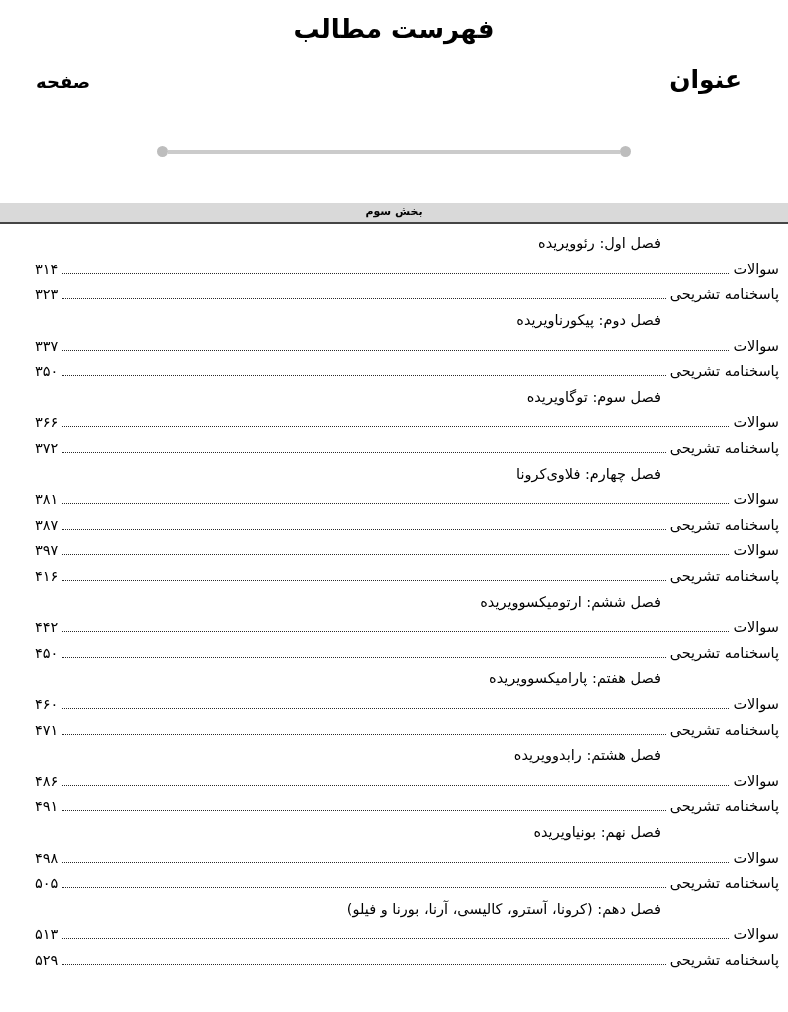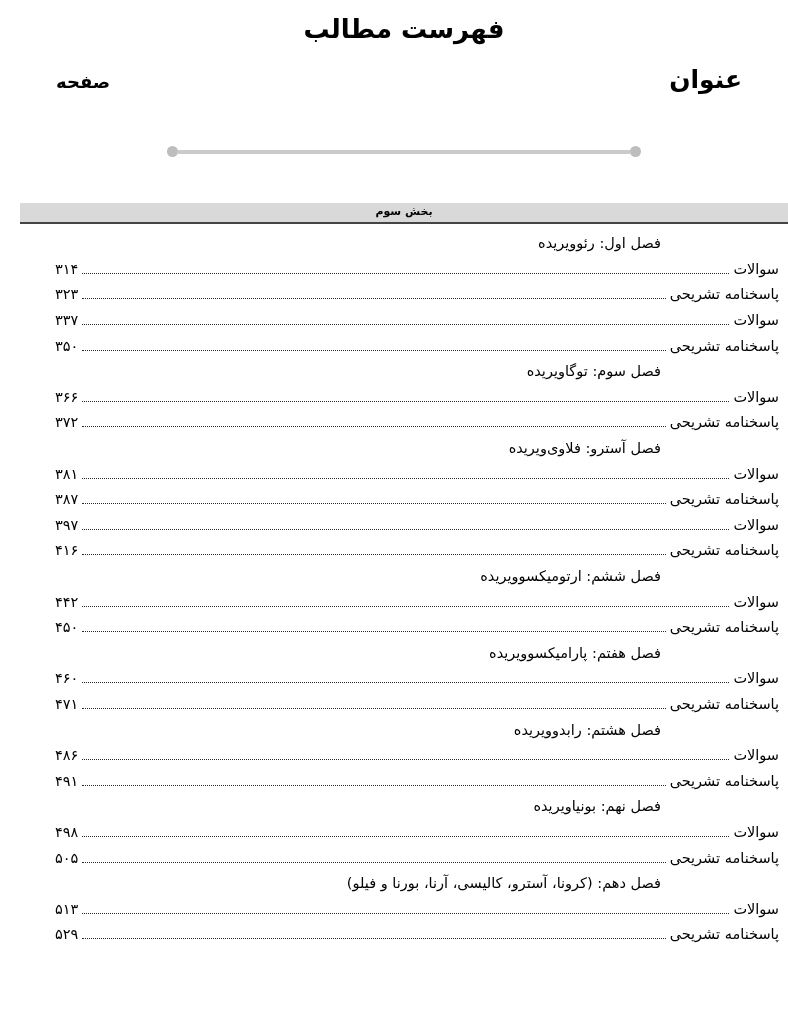--- a/index.html
+++ b/index.html
@@ -5,21 +5,21 @@
   * { margin: 0; padding: 0; box-sizing: border-box; }
   html, body { width: 788px; height: 1012px; }
   body {
     background: #ffffff;
     color: #000000;
     font-family: "DejaVu Sans", sans-serif;
     direction: rtl;
     position: relative;
     overflow: hidden;
   }
-  .page { width: 788px; height: 1012px; padding-left: 20px; }
+  .page { width: 788px; height: 1012px; }
 
   .doc-title {
     padding-top: 14px;
     text-align: center;
     font-size: 26px;
     font-weight: bold;
     line-height: 1.2;
   }
 
   .columns-row {
@@ -117,20 +117,23 @@
       <div class="row entry-row">
         <span class="entry-label">سوالات</span>
         <span class="leader"></span>
         <span class="entry-page">۳۱۴</span>
       </div>
       <div class="row entry-row">
         <span class="entry-label">پاسخنامه تشریحی</span>
         <span class="leader"></span>
         <span class="entry-page">۳۲۳</span>
       </div>
+      <div class="row chapter-row">
+        <span>فصل دوم: پیکورناویریده</span>
+      </div>
       <div class="row entry-row">
         <span class="entry-label">سوالات</span>
         <span class="leader"></span>
         <span class="entry-page">۳۳۷</span>
       </div>
       <div class="row entry-row">
         <span class="entry-label">پاسخنامه تشریحی</span>
         <span class="leader"></span>
         <span class="entry-page">۳۵۰</span>
       </div>
@@ -141,21 +144,21 @@
         <span class="entry-label">سوالات</span>
         <span class="leader"></span>
         <span class="entry-page">۳۶۶</span>
       </div>
       <div class="row entry-row">
         <span class="entry-label">پاسخنامه تشریحی</span>
         <span class="leader"></span>
         <span class="entry-page">۳۷۲</span>
       </div>
       <div class="row chapter-row">
-        <span>فصل آسترو: فلاوی‌ویریده</span>
+        <span>فصل چهارم: فلاوی‌کرونا</span>
       </div>
       <div class="row entry-row">
         <span class="entry-label">سوالات</span>
         <span class="leader"></span>
         <span class="entry-page">۳۸۱</span>
       </div>
       <div class="row entry-row">
         <span class="entry-label">پاسخنامه تشریحی</span>
         <span class="leader"></span>
         <span class="entry-page">۳۸۷</span>

